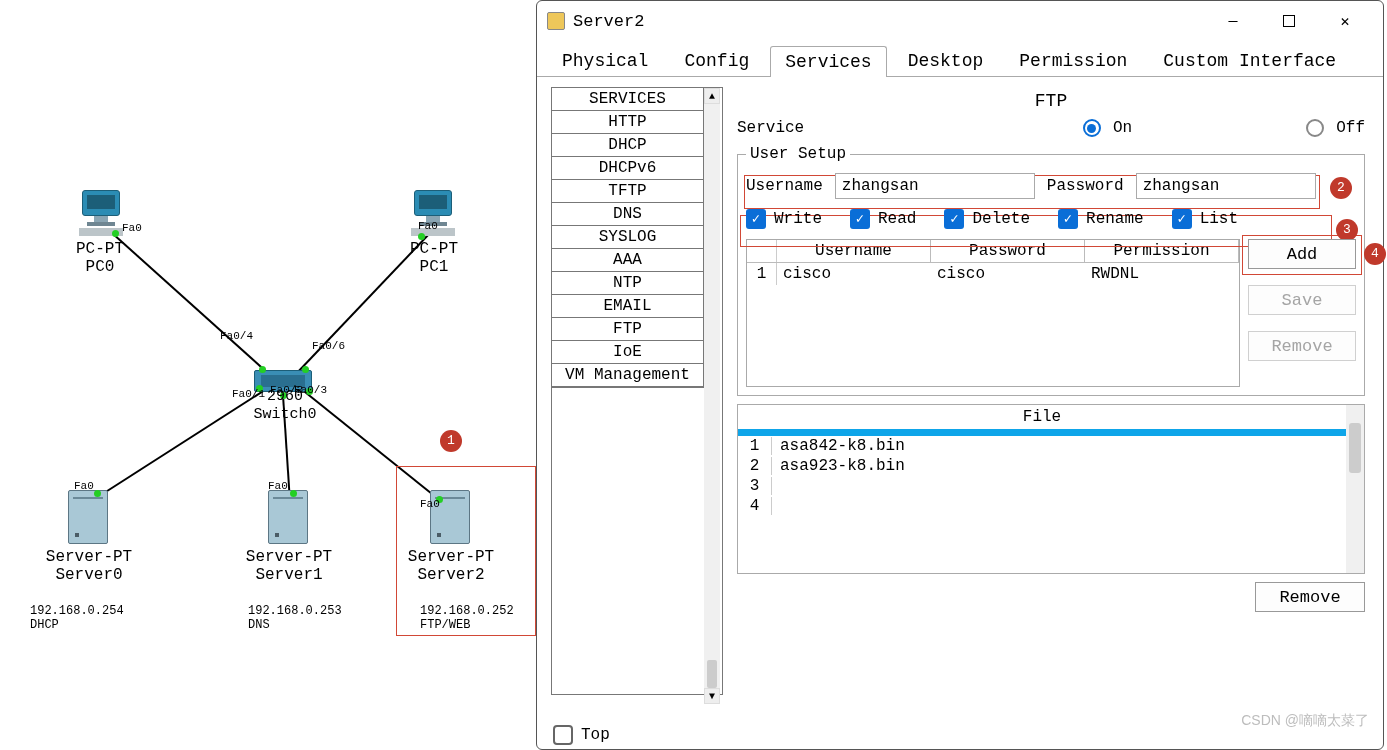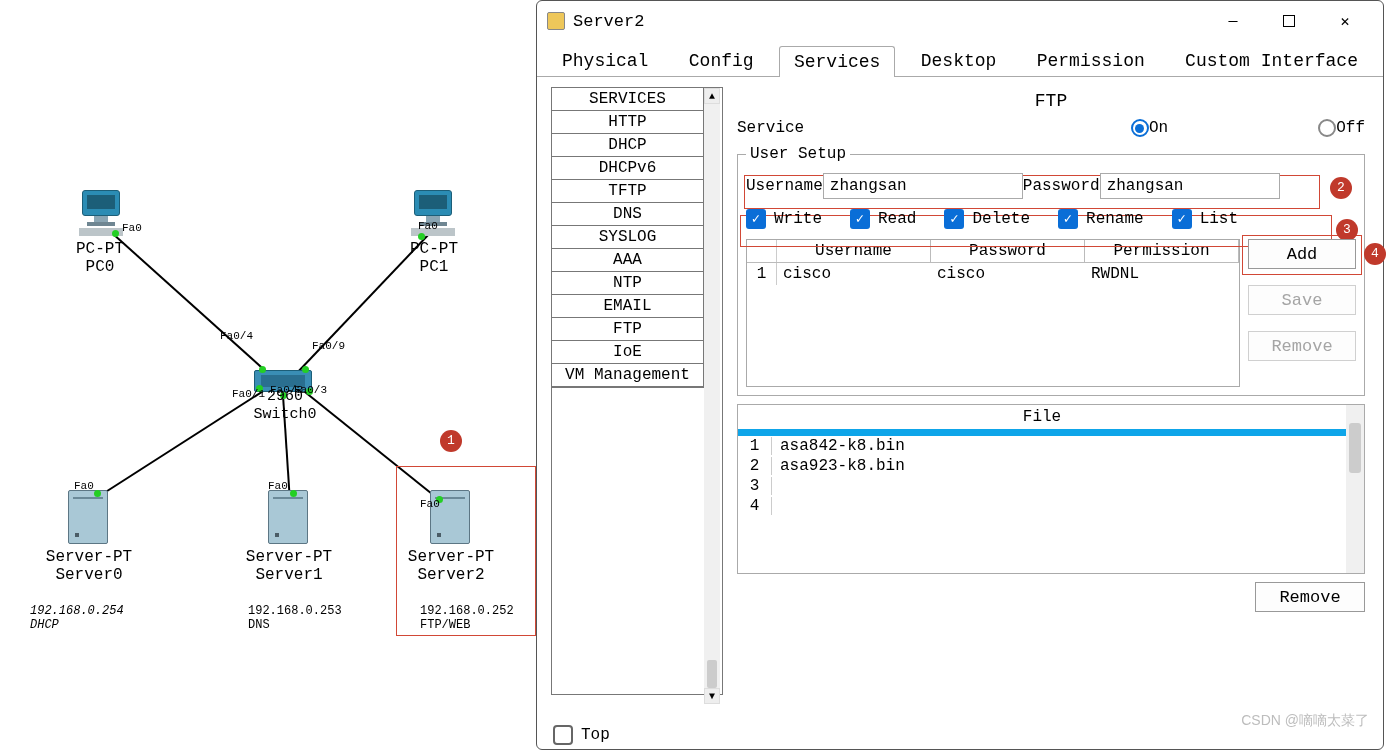--- a/index.html
+++ b/index.html
@@ -27,35 +27,35 @@
   .badge{width:22px;height:22px;background:#c0392b;color:#fff;border-radius:50%;font-size:13px;line-height:22px;text-align:center;position:absolute;z-index:5;}
   .annot{position:absolute;border:1px solid #d14836;z-index:4;}
 
   
   .win{position:absolute;left:536px;top:0;width:848px;height:750px;background:#fff;border:1px solid #555;border-radius:6px;}
   .titlebar{height:40px;display:flex;align-items:center;padding:0 10px;font-size:17px;}
   .ti-ico{width:18px;height:18px;border:1px solid #888;background:#eec75a;margin-right:8px;border-radius:2px;}
   .winctl{margin-left:auto;display:flex;}
   .wb{width:56px;height:36px;display:flex;align-items:center;justify-content:center;font-size:15px;}
 
-  .tabs{display:flex;border-bottom:1px solid #aaa;padding:4px 10px 0;gap:6px;justify-content:space-between;}
+  .tabs{display:flex;border-bottom:1px solid #aaa;padding:4px 10px 0;gap:6px;}
   .tab{padding:5px 14px;font-size:18px;border:1px solid transparent;border-bottom:none;}
   .tab.active{background:#fff;border-color:#aaa;border-radius:3px 3px 0 0;position:relative;top:1px;}
 
   .body{display:flex;height:640px;padding:10px 14px;gap:8px;}
   .svc-panel{width:172px;border:1px solid #777;height:608px;display:flex;align-items:flex-start;}
   .svc-list{width:152px;border:1px solid #777;border-left:none;border-top:none;}
   .svc-item{font-size:16px;text-align:center;border-bottom:1px solid #777;padding:2px 0;cursor:default;}
   .sb-track{width:16px;height:606px;background:#f0f0f0;}
   .sb-btn{height:16px;background:#eee;text-align:center;font-size:10px;line-height:16px;border:1px solid #ddd;}
   .sb-thumb{height:28px;background:#ccc;margin:0 3px;border-radius:2px;}
 
   .cfg{flex:1;display:flex;flex-direction:column;gap:8px;padding:4px 4px 0 6px;}
   .ftitle{text-align:center;font-size:18px;}
-  .row{display:flex;align-items:center;gap:0;}
+  .row{display:flex;align-items:center;gap:12px;}
   .radio{width:18px;height:18px;border:2px solid #888;border-radius:50%;display:inline-flex;align-items:center;justify-content:center;}
   .radio.sel{border-color:#0a6ed7;}
   .radio.sel:after{content:"";width:9px;height:9px;background:#0a6ed7;border-radius:50%;}
 
   fieldset.us{border:1px solid #aaa;padding:10px 8px 8px;position:relative;}
   fieldset.us legend{font-size:16px;padding:0 4px;}
   .finput{border:1px solid #aaa;height:26px;padding:0 6px;font-family:inherit;font-size:16px;}
   .chkrow{display:flex;gap:28px;margin:10px 0;}
   .chk{display:flex;align-items:center;gap:8px;}
   .box{width:20px;height:20px;background:#0a6ed7;border-radius:3px;color:#fff;font-size:14px;line-height:20px;text-align:center;}
@@ -127,38 +127,38 @@
 
   <div style="position:absolute;left:254px;top:220px;">
     <div class="sw-ico"></div>
   </div>
   <div class="grn" style="left:259px;top:216px;"></div>
   <div class="grn" style="left:302px;top:216px;"></div>
   <div class="grn" style="left:256px;top:235px;"></div>
   <div class="grn" style="left:280px;top:242px;"></div>
   <div class="grn" style="left:306px;top:238px;"></div>
   <span class="port" style="left:220px;top:180px;">Fa0/4</span>
-  <span class="port" style="left:312px;top:190px;">Fa0/9</span>
+  <span class="port" style="left:312px;top:190px;">Fa0/6</span>
   <span class="port" style="left:232px;top:218px;margin-top:20px;">Fa0/1</span>
   <span class="port" style="left:270px;top:234px;">Fa0/2</span>
   <span class="port" style="left:294px;top:234px;text-align:center;">Fa0/3</span>
   <div class="dev-label" style="left:240px;top:238px;width:90px;font-size:15px;">
     <span>2960</span><br>S<span>wi</span>tch0
   </div>
 
   <div style="position:absolute;left:68px;top:340px;">
       <div class="srv-ico"></div>
     </div>
   <div class="grn" style="left:94px;top:340px;"></div>
   <span class="port" style="left:74px;top:330px;">Fa0</span>
   <div class="dev-label" style="left:34px;top:398px;width:110px;">
     <div>Server-PT</div>
       <div>Server0</div>
   </div>
-  <div class="ip-label" style="left:30px;top:454px;font-style:italic;">
+  <div class="ip-label" style="left:30px;top:454px;">
     <div>192.168.0.254</div>
       <div>DHCP</div>
   </div>
 
   <div style="position:absolute;left:268px;top:340px;">
       <div class="srv-ico"></div>
     </div>
   <div class="grn" style="left:290px;top:340px;"></div>
   <span class="port" style="left:268px;top:330px;">Fa0</span>
   <div class="dev-label" style="left:234px;top:398px;width:110px;">

